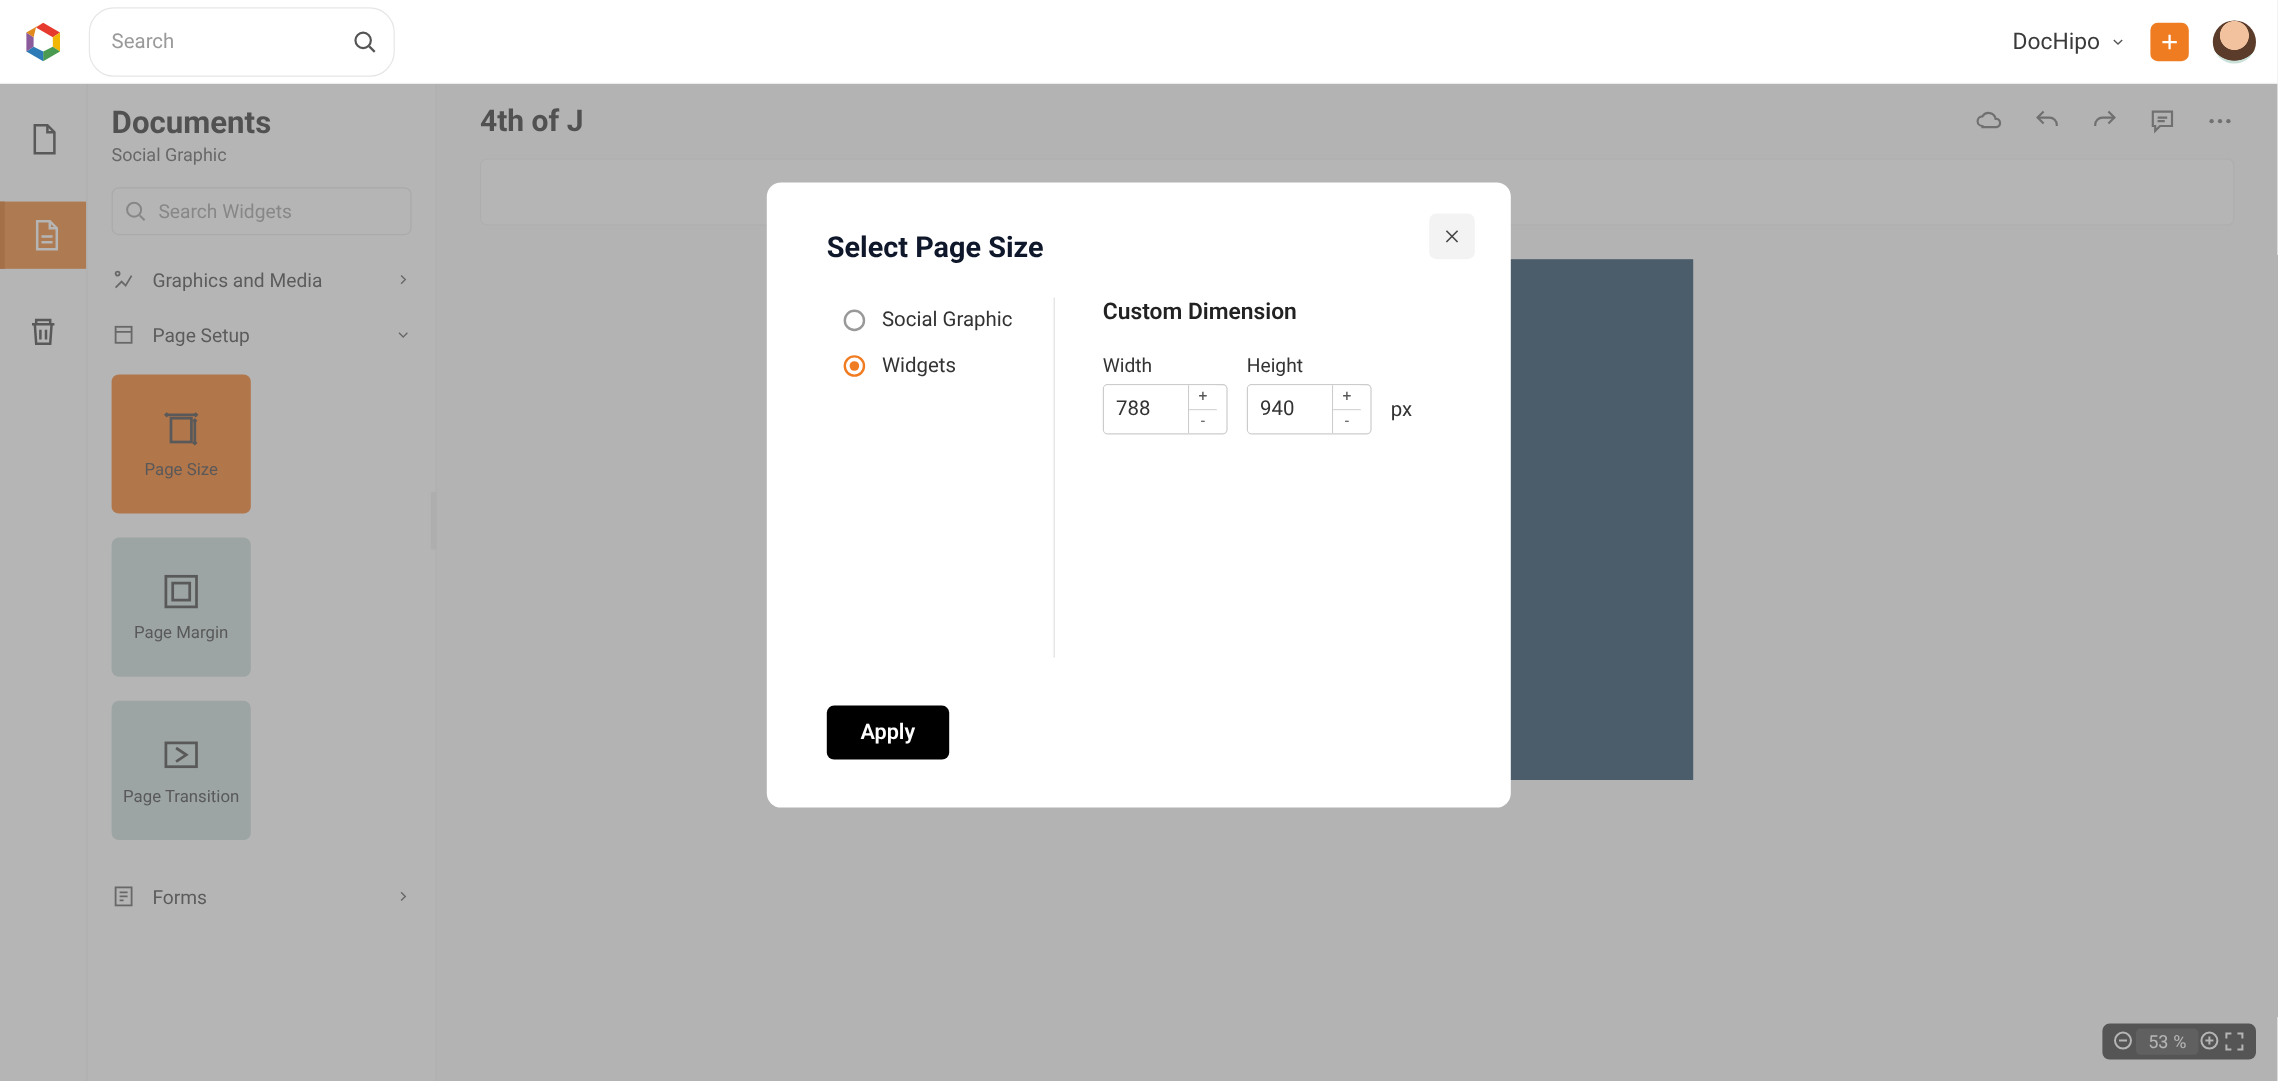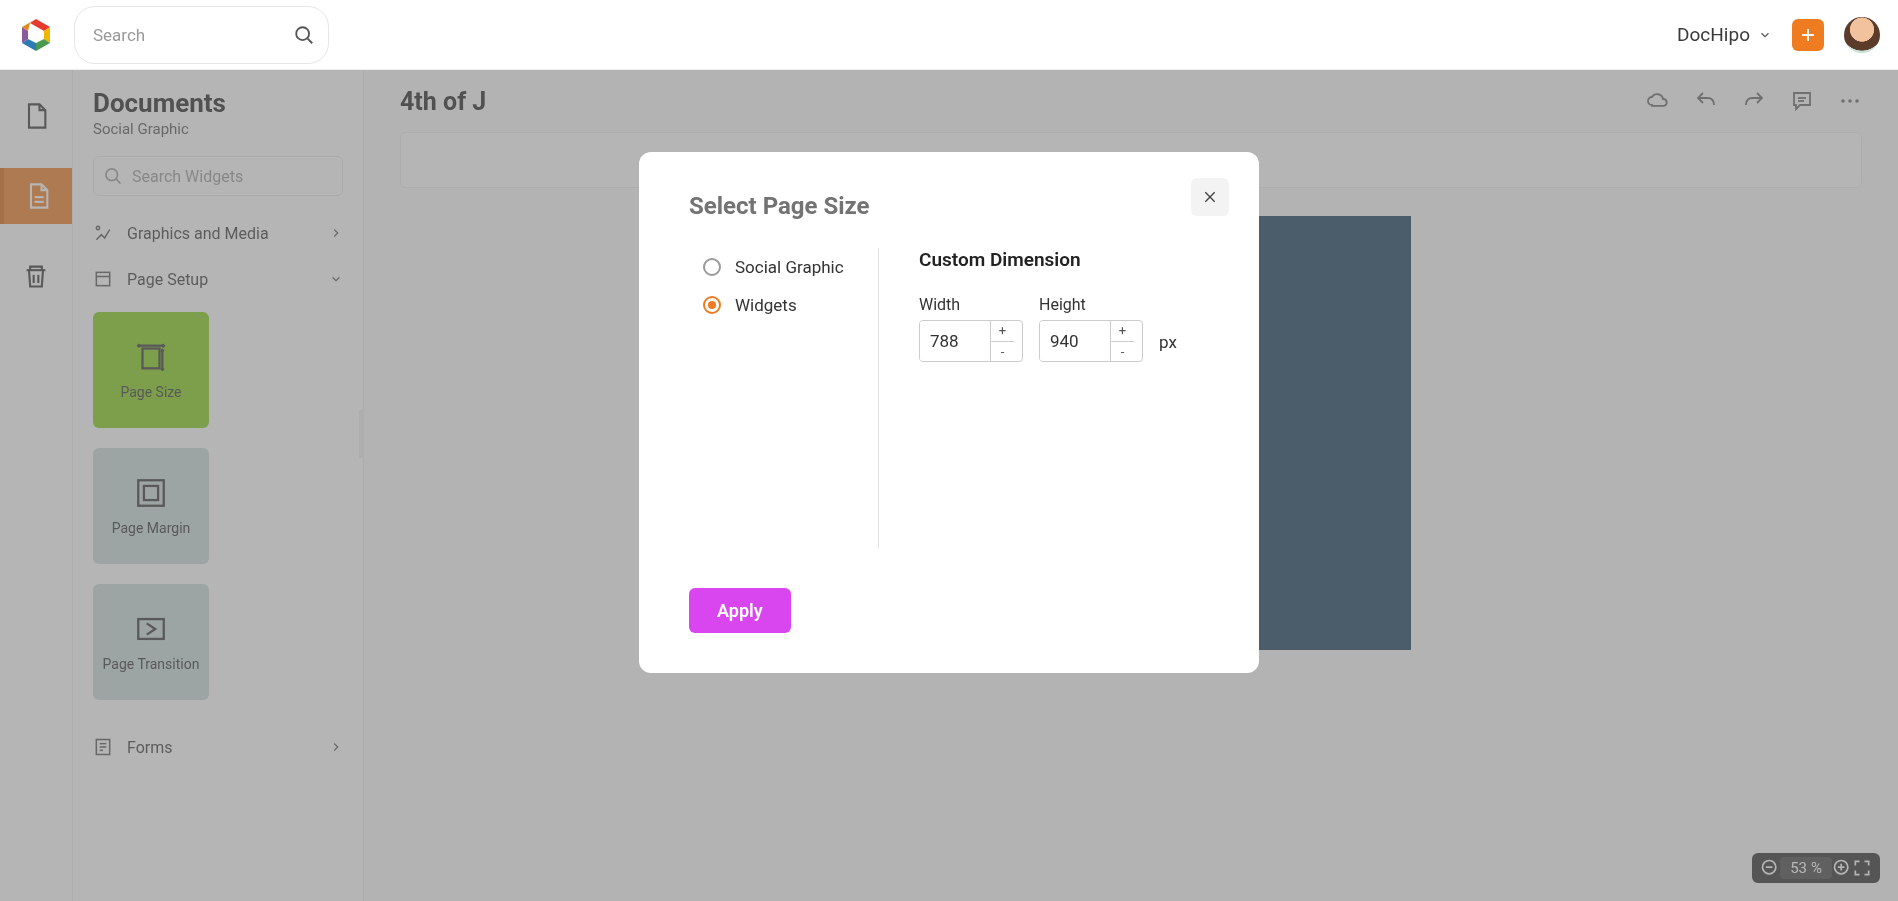--- a/index.html
+++ b/index.html
@@ -119,21 +119,21 @@
     display: flex; gap: 20px; margin-top: 10px; flex-wrap: wrap;
   }
   .tile {
     width: 116px; height: 116px;
     background: #c7dbd9;
     border-radius: 6px;
     display: flex; flex-direction: column; align-items: center; justify-content: center;
     gap: 10px; cursor: pointer;
     color: #333; font-size: 14px;
   }
-  .tile.active { background: #84cc16; }
+  .tile.active { background: #f97316; }
   .tile svg { width: 34px; height: 34px; }
 
   .collapse-handle {
     position: absolute; right: -10px; top: 340px;
     width: 14px; height: 48px;
     background: #efefef;
     border-radius: 0 6px 6px 0;
     display: flex; align-items: center; justify-content: center;
     cursor: pointer; color: #888;
   }
@@ -227,21 +227,21 @@
     padding-top: 82px;
     z-index: 50;
   }
   .modal {
     width: 620px;
     background: #fff;
     border-radius: 12px;
     padding: 40px 50px 40px 50px;
     position: relative;
   }
-  .modal h2 { font-size: 24px; font-weight: 700; color: #737373; margin-bottom: 28px; }
+  .modal h2 { font-size: 24px; font-weight: 700; color: #0f172a; margin-bottom: 28px; }
   .close-btn {
     position: absolute; top: 26px; right: 30px;
     width: 38px; height: 38px;
     background: #f3f3f3; border-radius: 6px;
     display: flex; align-items: center; justify-content: center;
     cursor: pointer; color: #444;
   }
   .modal-body {
     display: flex; gap: 0;
   }
@@ -291,21 +291,21 @@
   }
   .spinctl button {
     flex: 1; border: none; background: #fff; cursor: pointer;
     font-size: 13px; color: #555; line-height: 1;
   }
   .spinctl button:first-child { border-bottom: 1px solid #ccc; }
   .unit { font-size: 17px; color: #333; padding-bottom: 10px; }
 
   .apply-btn {
     margin-top: 40px;
-    background: #d946ef; color: #fff;
+    background: #000000; color: #fff;
     border: none; border-radius: 6px;
     padding: 12px 28px;
     font-size: 18px; font-weight: 600;
     cursor: pointer;
   }
 </style>
 </head>
 <body>
 
 <div class="topbar">

